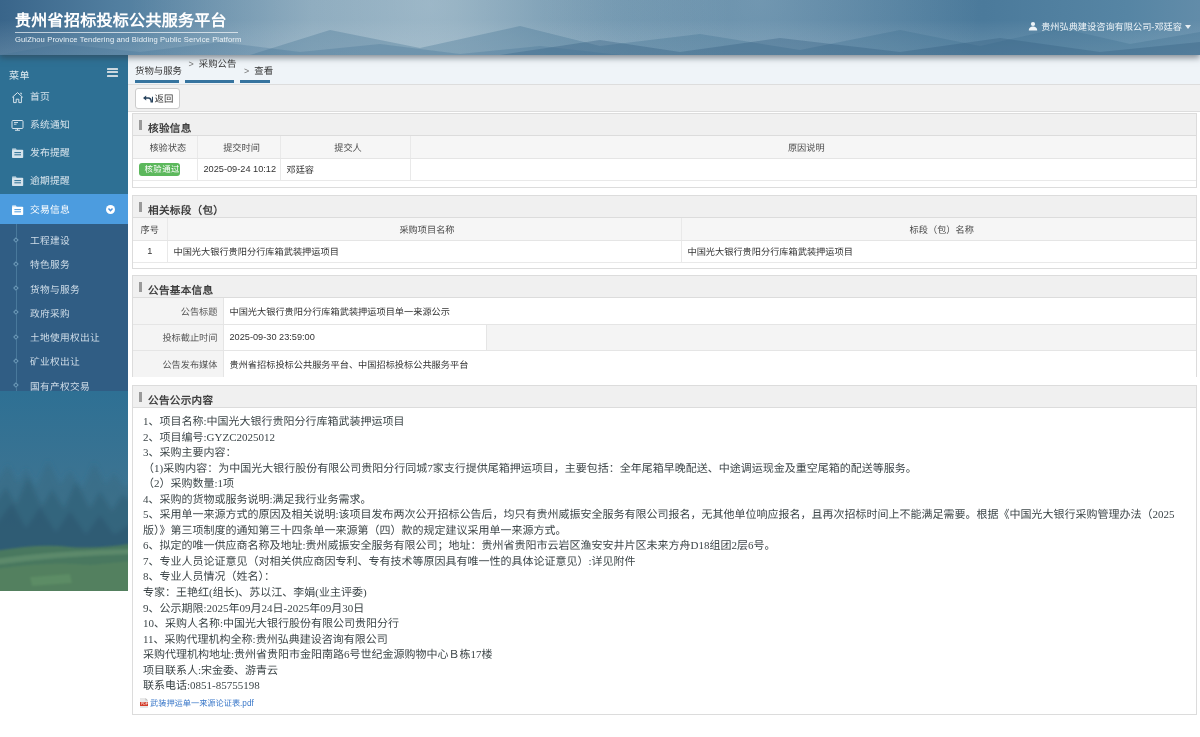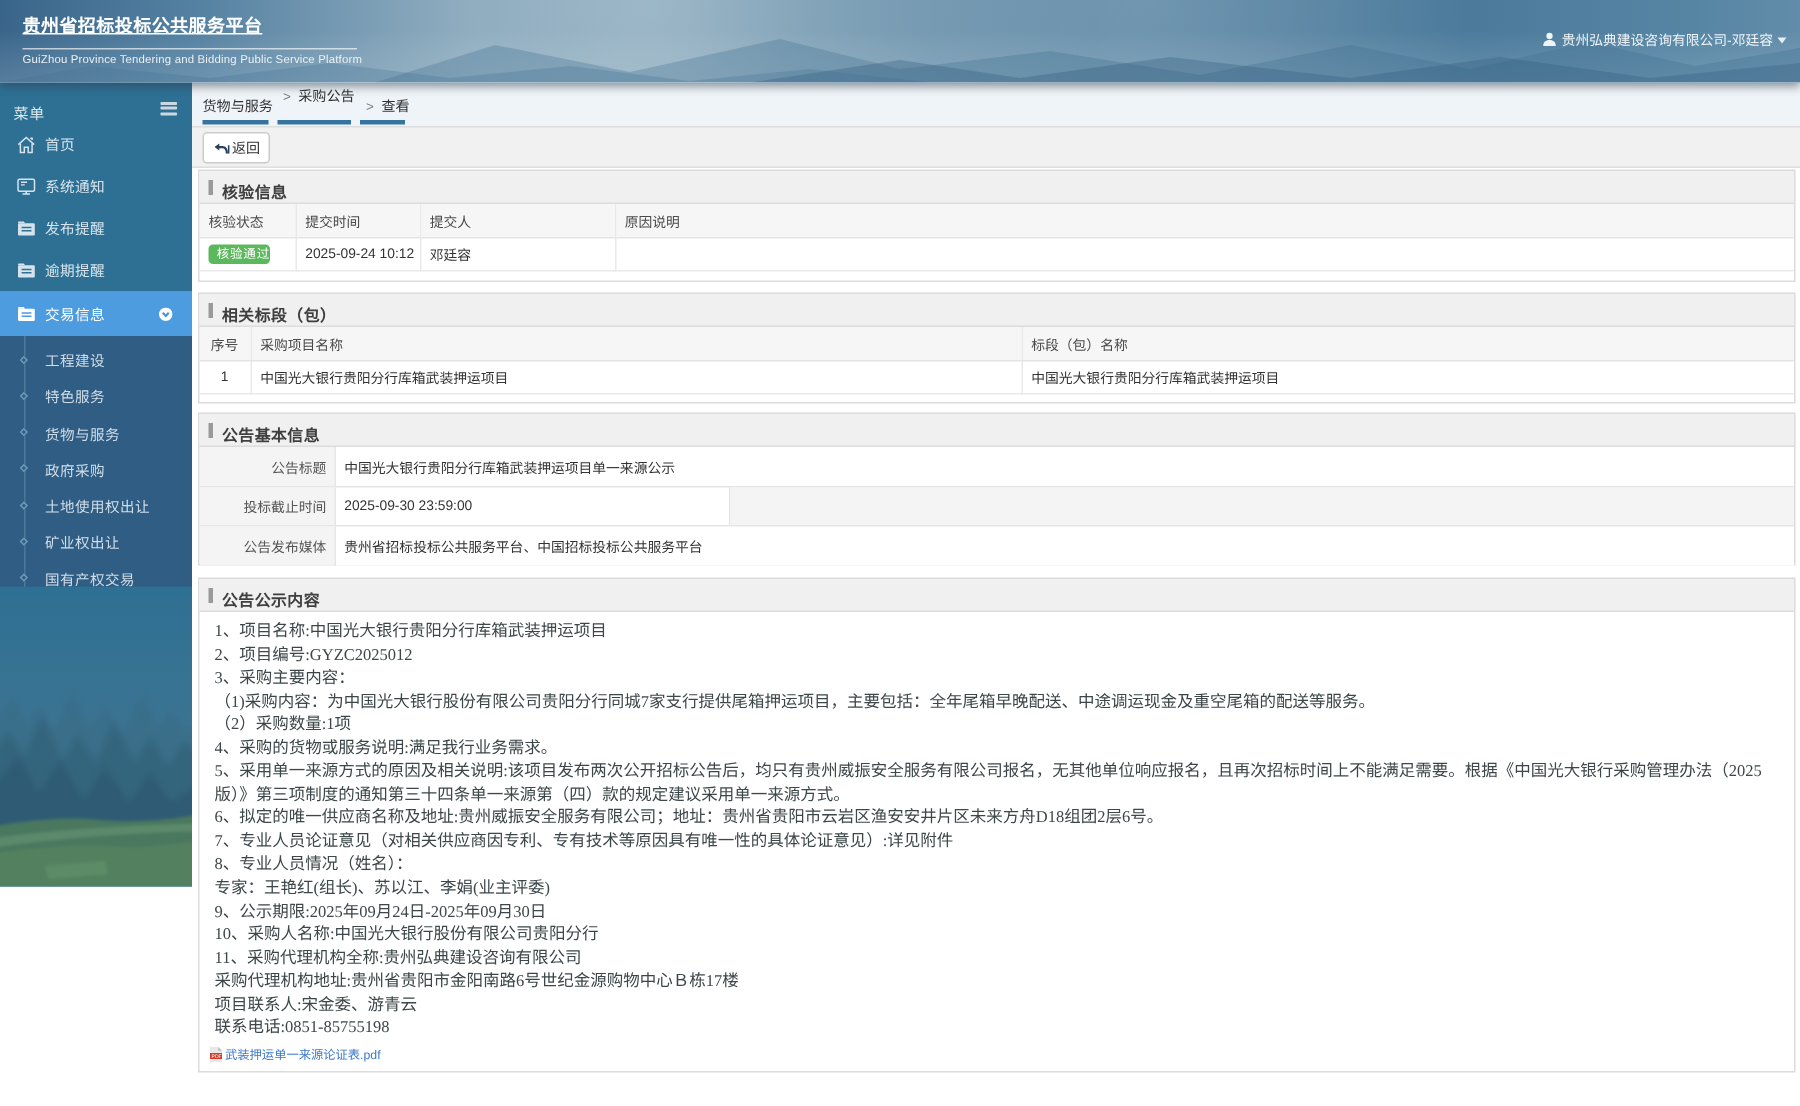--- a/index.html
+++ b/index.html
@@ -7,21 +7,21 @@
 html,body { width:1200px; height:737px; overflow:hidden; background:#fff;
   font-family:"Liberation Sans", sans-serif; }
 #page { position:relative; width:1200px; height:737px; }
 
 
 .header { position:absolute; left:0; top:0; width:1200px; height:55px; z-index:5;
   box-shadow:0 3px 6px rgba(50,60,72,.55);
   background:linear-gradient(90deg,#39658a 0%, #527fa0 10%, #7a9cb2 26%, #7598ae 38%, #5d87a3 52%, #54809f 68%, #4b7a9b 82%, #5685a4 94%, #628ca9 100%); overflow:hidden; }
 .header svg.bg { position:absolute; left:0; top:0; }
 .h-title { position:absolute; left:15px; top:6.5px; color:#fff; font-weight:bold;
-  font-size:12px; letter-spacing:.3px; white-space:nowrap;text-decoration:underline; }
+  font-size:16px; letter-spacing:.3px; white-space:nowrap; }
 .h-line { position:absolute; left:15px; top:32px; width:223px; height:1px; background:rgba(255,255,255,.65); }
 .h-sub { position:absolute; left:15px; top:34.5px; color:#e9f1f6; font-size:7.6px; letter-spacing:.12px; white-space:nowrap; }
 .h-user { position:absolute; right:9px; top:18.5px; color:#eef4f8; font-size:9.2px; white-space:nowrap; }
 .h-user svg { vertical-align:-1.5px; margin-right:3px; }
 .caret { display:inline-block; width:0; height:0; border-left:3.5px solid transparent;
   border-right:3.5px solid transparent; border-top:4px solid #e8eff4; margin-left:3px; vertical-align:1px;}
 
 
 .sidebar { position:absolute; left:0; top:55px; width:128px; height:536px;
   background:#2e7094; overflow:hidden; color:#d6e3ec; }
@@ -54,21 +54,21 @@
 .btn-back { position:absolute; left:7px; top:3px; width:45px; height:21px; background:#fff;
   border:1px solid #ccc; border-radius:3px; font-size:9.4px; color:#333; text-align:center; line-height:19px;}
 .btn-back svg { vertical-align:-1.5px; margin-right:2px;}
 
 .box { position:absolute; left:4px; width:1065px; background:#fff; border:1px solid #dcdcdc; }
 .strip { height:22px; background:#f0f0f0; border-bottom:1px solid #dcdcdc; position:relative; }
 .strip .bar { position:absolute; left:6px; top:6px; width:3px; height:10px; background:#9a9a9a; }
 .strip .tt { position:absolute; left:15px; top:5.5px; font-size:10.6px; font-weight:bold; color:#3f3f3f; letter-spacing:.3px;}
 table.grid { width:100%; border-collapse:collapse; table-layout:fixed; }
 table.grid th { height:22px; background:#f6f6f6; border-bottom:1px solid #e5e5e5; border-right:1px solid #e9e9e9;
-  font-size:9.2px; font-weight:normal; color:#4a4a4a; text-align:left; padding:0 0 0 6px; white-space:nowrap; overflow:hidden; }
+  font-size:9.2px; font-weight:normal; color:#4a4a4a; text-align:center; padding:0 0 0 6px; white-space:nowrap; overflow:hidden; }
 table.grid td { height:22px; border-bottom:1px solid #e9e9e9; border-right:1px solid #e9e9e9;
   font-size:9.2px; color:#333; padding:0 0 0 6px; background:#fff; white-space:nowrap; overflow:hidden;}
 table.grid th:last-child, table.grid td:last-child { border-right:none; }
 .badge { display:inline-block; width:41px; height:13px; background:#5cb85c; border-radius:3px;
   color:#fff; font-size:8.4px; text-align:right; line-height:13px; letter-spacing:.5px;}
 table.form { width:100%; border-collapse:collapse; table-layout:fixed; }
 table.form td { height:26.3px; border-bottom:1px solid #e5e5e5; font-size:9.2px; white-space:nowrap; overflow:hidden; }
 table.form td.lb { background:#f4f4f4; color:#555; text-align:right; padding-right:5px; border-right:1px solid #e5e5e5;}
 table.form td.vl { color:#333; padding-left:6px; background:#fff; }
 table.form td.emp { background:#f4f4f4; border-left:1px solid #e5e5e5;}

